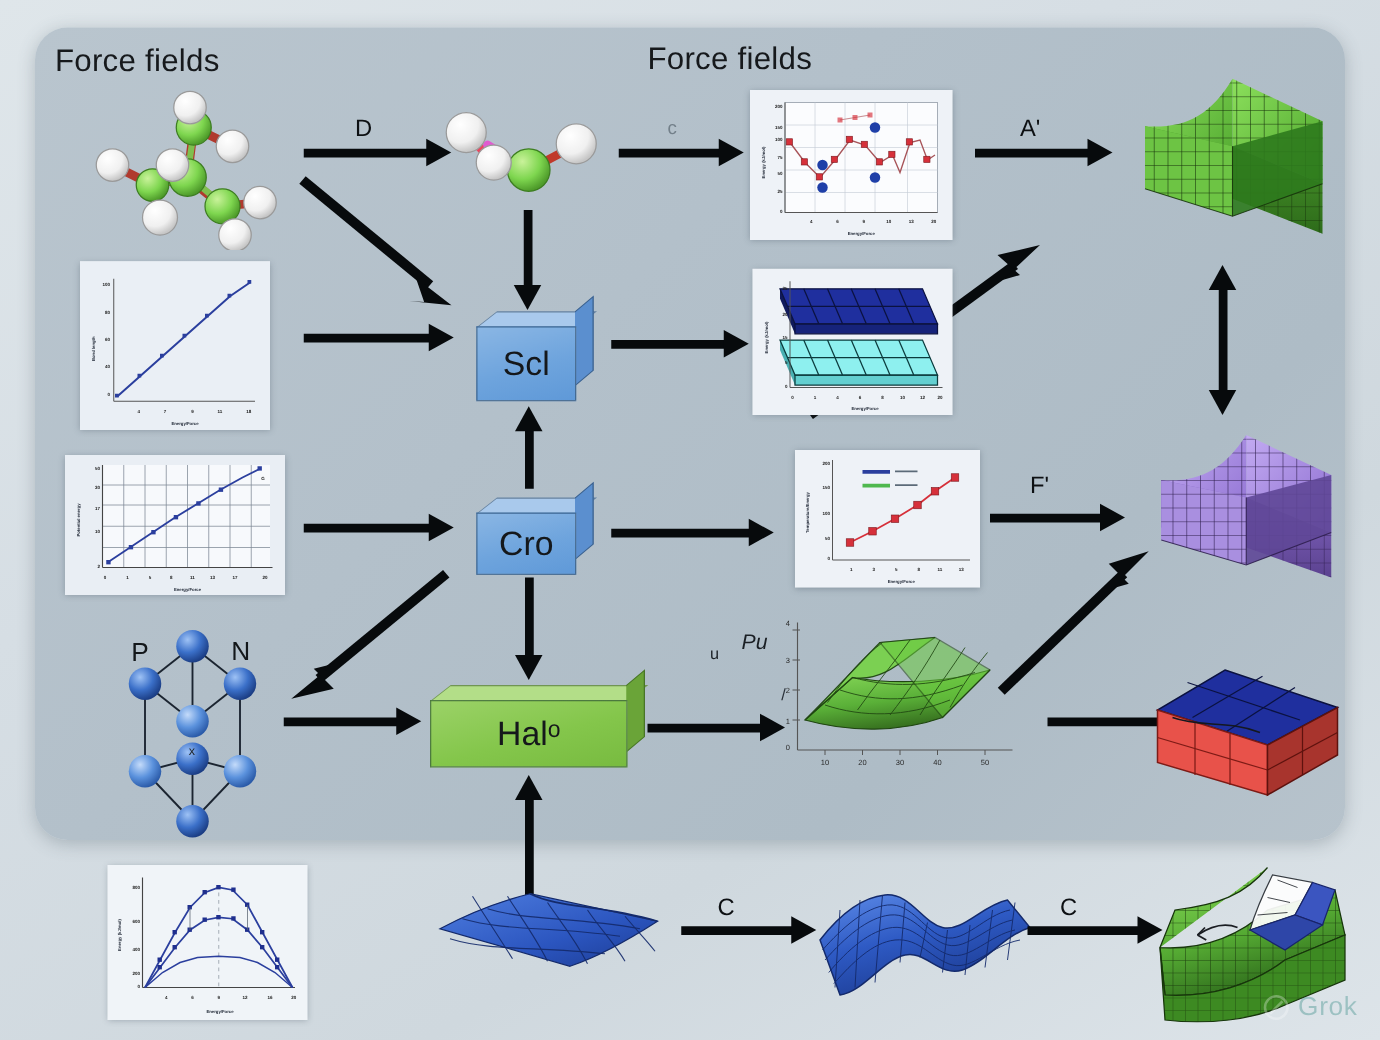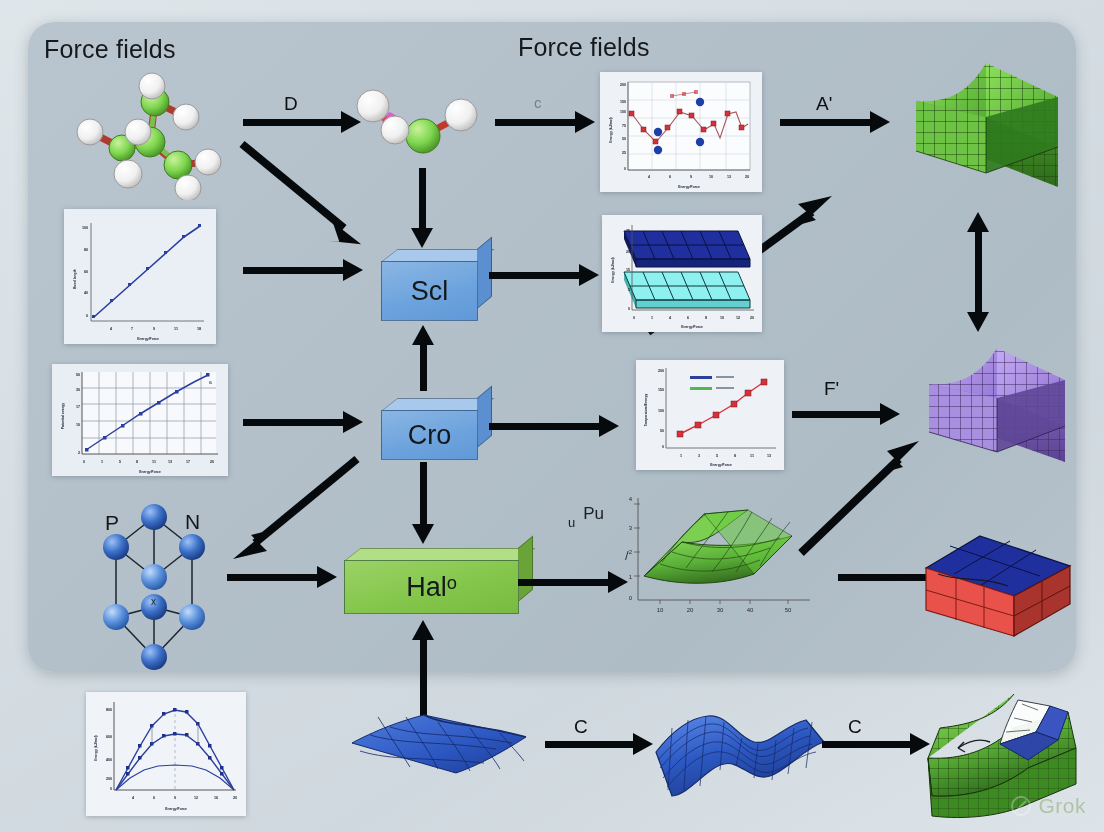--- a/index.html
+++ b/index.html
@@ -50,21 +50,21 @@
   }
   .arrow-label{
     position:absolute;font-size:19px;color:#0d1013;white-space:nowrap;
   }
   .arrow-label.faint{color:#3e4b55;opacity:.55;font-size:15px;}
 
   
   svg.diag{position:absolute;overflow:visible;}
 
   
-  .box3d{position:absolute;padding-left:17px;}
+  .box3d{position:absolute;}
   .box3d .front{
     position:absolute;left:0;top:12px;right:14px;bottom:0;
     border:1px solid rgba(20,40,60,.45);
     display:flex;align-items:center;justify-content:center;
     font-size:27px;color:#15181b;
   }
   .box3d .top{position:absolute;left:0;top:0;height:12px;right:14px;}
   .box3d .side{position:absolute;right:0;top:0;width:14px;bottom:12px;}
   .box3d.blue .front{background:linear-gradient(165deg,#8ab6e4 0%,#6ea4dd 55%,#5f99d8 100%);}
   .box3d.blue .top{background:#a9c9ec;border:1px solid rgba(20,40,60,.45);border-bottom:none;
@@ -92,21 +92,21 @@
 
   
   .latlabel{position:absolute;font-size:21px;color:#13171a;}
   .latlabel.small{font-size:10px;color:#20262b;}
 
   
   #watermark{
     right:18px;bottom:14px;display:flex;align-items:center;gap:6px;
     opacity:.30;
   }
-  #watermark .wm-text{font-size:21px;color:#4d7c0f;letter-spacing:.5px;}
+  #watermark .wm-text{font-size:21px;color:#0f766e;letter-spacing:.5px;}
   #pu-label{position:absolute;color:#1a1f24;}
   #pu-label .pu-sub{font-size:13px;}
   #pu-label .pu-main{font-size:17px;}
 </style>
 </head>
 <body>
 
 <div id="stage">
 
   <div id="panel" class="abs"></div>
@@ -644,21 +644,21 @@
     <div class="shaft" style="width:92px;"></div>
       <div class="head"></div>
   </div>
 
   <div class="arrow v abs" style="left:411px;top:620px;width:24px;height:100px;">
     <div class="shaft" style="height:82px;top:18px;"></div>
       <div class="head-u"></div>
   </div>
 
   <div id="pu-label" class="abs" style="left:568px;top:512px;">
-    <span class="pu-sub">u</span><span class="pu-main" style="position:relative;top:-8px;left:8px;">Pu</span>
+    <span class="pu-sub">u</span><span class="pu-main" style="position:relative;top:-8px;left:18px;font-style:italic;">Pu</span>
   </div>
   <div class="abs" style="left:625px;top:548px;font-size:13px;color:#2a3139;">/</div>
 
   <div class="abs" style="left:620px;top:490px;width:200px;height:150px;">
     <svg width="200" height="150" viewBox="0 0 200 150">
       <defs>
         <linearGradient id="grnSurf" x1="0" y1="0" x2="0.4" y2="1">
           <stop offset="0%" stop-color="#8ddd5d"></stop>
             <stop offset="60%" stop-color="#5ab038"></stop>
             <stop offset="100%" stop-color="#37711f"></stop>

